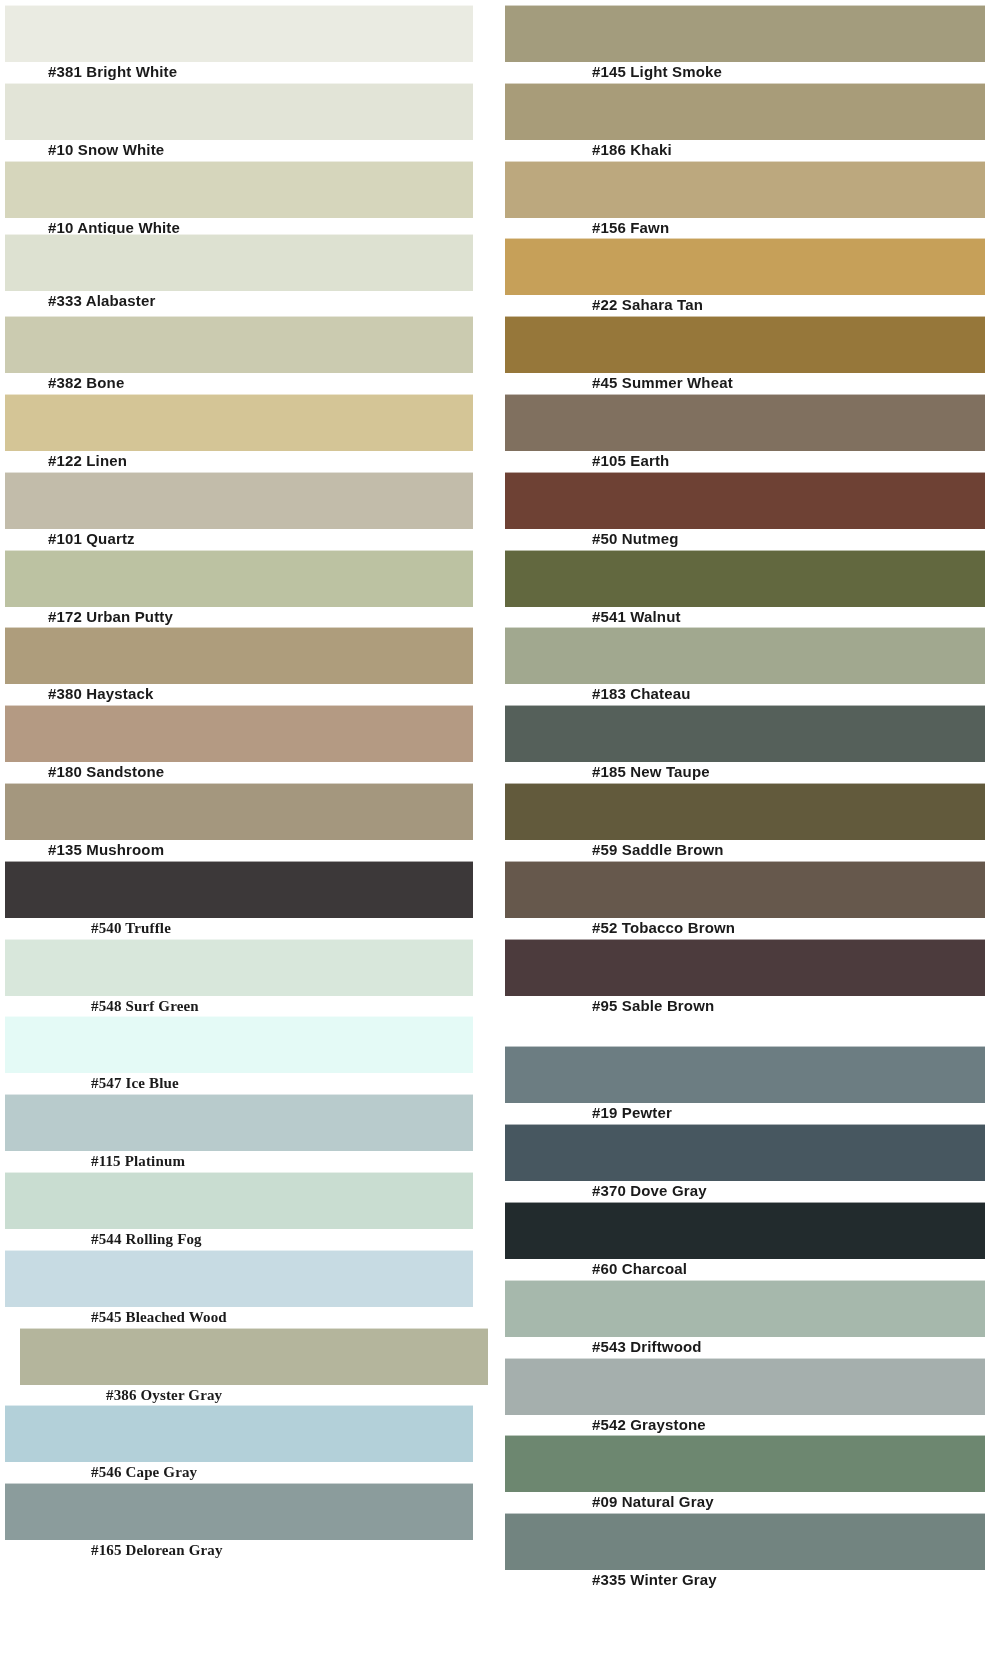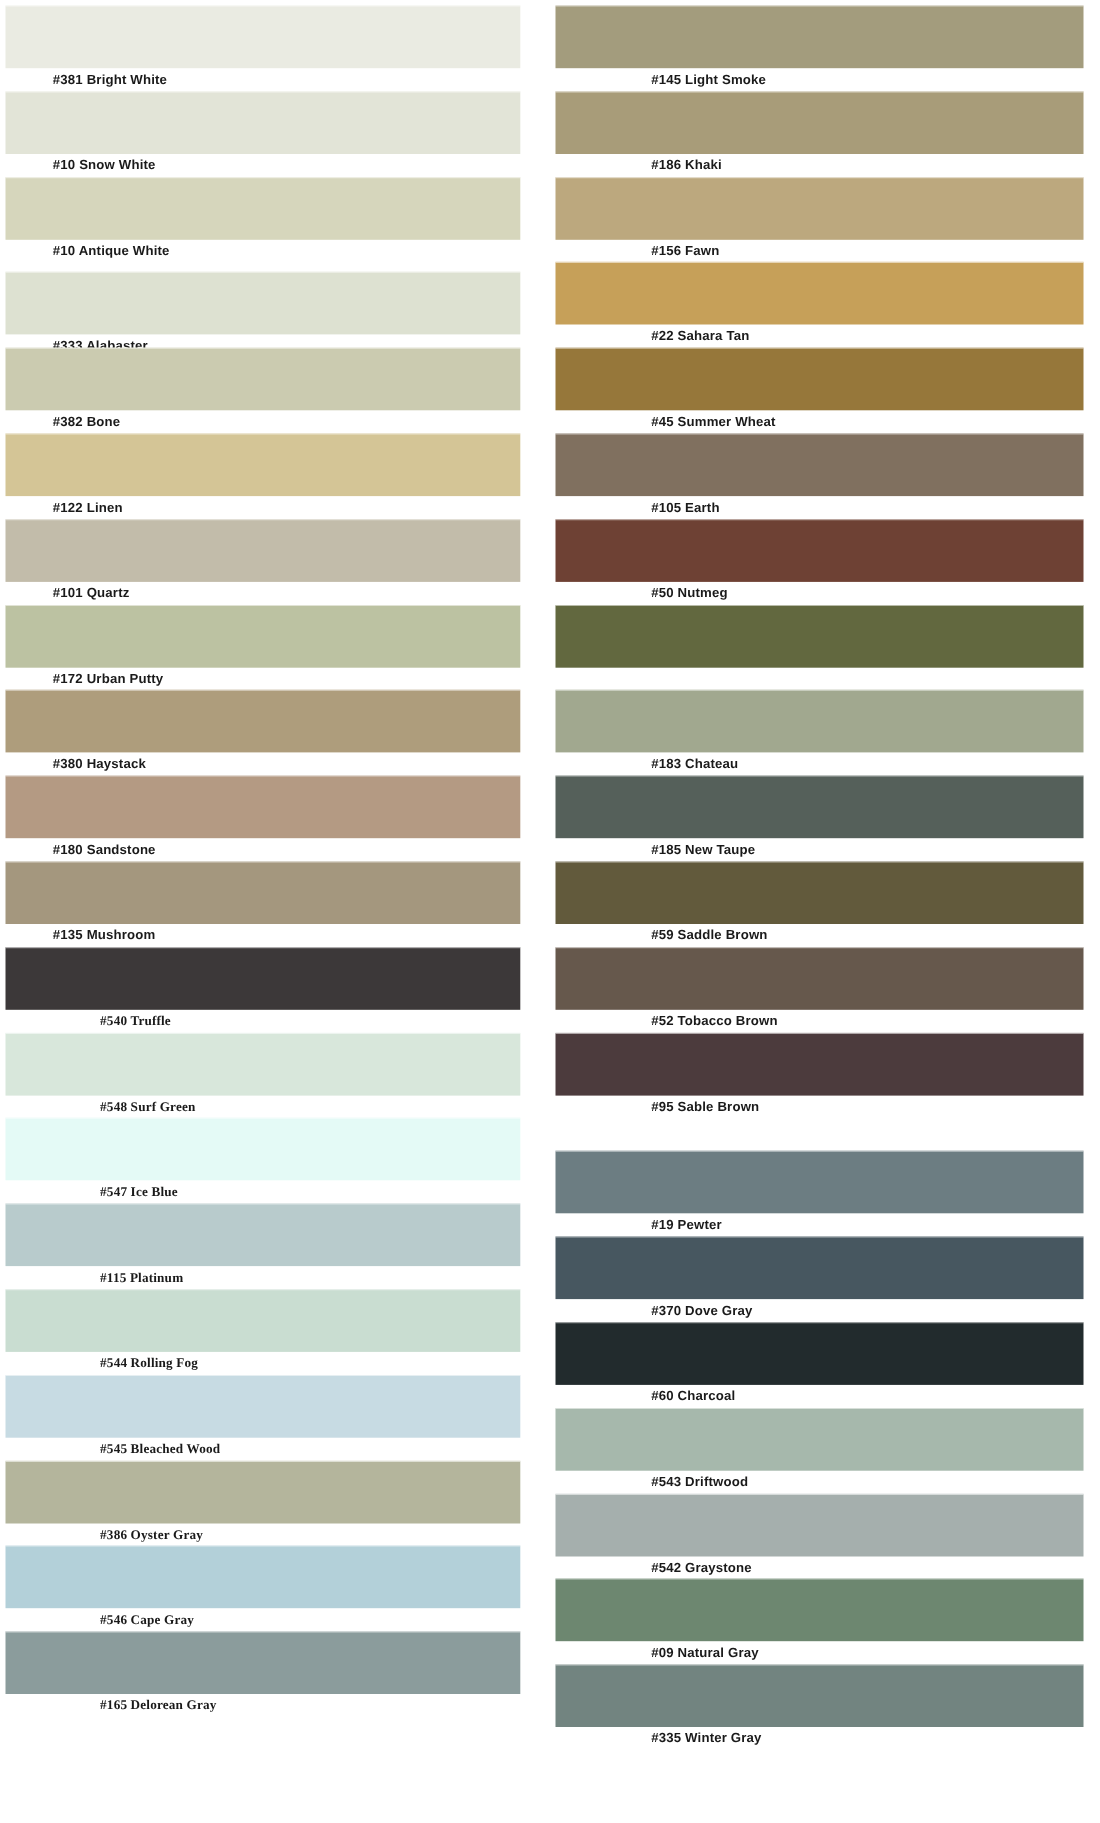--- a/index.html
+++ b/index.html
@@ -38,21 +38,21 @@
     width: 100%;
     height: 57px;
     border-top: 1px solid rgba(255,255,255,0.55);
   }
   .swatch-label {
     position: absolute;
     top: 57px; left: 0;
     width: 100%;
     height: 20.8px;
     line-height: 20.8px;
-    font-size: 12px;
+    font-size: 15px;
     font-weight: bold;
     letter-spacing: 0.15px;
     color: #1a1a1a;
     white-space: nowrap;
   }
   
   .indent-a .swatch-label { padding-left: 43px; }
   .indent-b .swatch-label { padding-left: 86px; font-family: Liberation Serif, serif; }
   .indent-c .swatch-label { padding-left: 87px; }
 </style>
@@ -66,21 +66,21 @@
         <div class="swatch-label">#381 Bright White</div>
       </div>
       <div class="swatch-row indent-a" style="top: 82.8px;">
         <div class="swatch-chip" style="background: rgb(226, 228, 215);"></div>
         <div class="swatch-label">#10 Snow White</div>
       </div>
       <div class="swatch-row indent-a" style="top: 160.6px;">
         <div class="swatch-chip" style="background: rgb(214, 214, 188);"></div>
         <div class="swatch-label">#10 Antique White</div>
       </div>
-      <div class="swatch-row indent-a" style="top: 247px; border-radius: 26px;">
+      <div class="swatch-row indent-a" style="top: 234px; border-radius: 26px;">
         <div class="swatch-chip" style="background: rgb(221, 225, 209);"></div>
         <div class="swatch-label">#333 Alabaster</div>
       </div>
       <div class="swatch-row indent-a" style="top: 316.2px;">
         <div class="swatch-chip" style="background: rgb(203, 203, 176);"></div>
         <div class="swatch-label">#382 Bone</div>
       </div>
       <div class="swatch-row indent-a" style="top: 394px;">
         <div class="swatch-chip" style="background: rgb(212, 197, 150);"></div>
         <div class="swatch-label">#122 Linen</div>
@@ -122,21 +122,21 @@
         <div class="swatch-label">#115 Platinum</div>
       </div>
       <div class="swatch-row indent-b" style="top: 1172px;">
         <div class="swatch-chip" style="background: rgb(201, 221, 209);"></div>
         <div class="swatch-label">#544 Rolling Fog</div>
       </div>
       <div class="swatch-row indent-b" style="top: 1249.8px;">
         <div class="swatch-chip" style="background: rgb(199, 219, 227);"></div>
         <div class="swatch-label">#545 Bleached Wood</div>
       </div>
-      <div class="swatch-row indent-b" style="top: 1327.6px;">
+      <div class="swatch-row indent-b" style="top: 1327.6px; margin-left: 15px;">
         <div class="swatch-chip" style="background: rgb(180, 181, 156);"></div>
         <div class="swatch-label">#386 Oyster Gray</div>
       </div>
       <div class="swatch-row indent-b" style="top: 1405.4px;">
         <div class="swatch-chip" style="background: rgb(179, 208, 217);"></div>
         <div class="swatch-label">#546 Cape Gray</div>
       </div>
       <div class="swatch-row indent-b" style="top: 1483.2px;">
         <div class="swatch-chip" style="background: rgb(139, 156, 156);"></div>
         <div class="swatch-label">#165 Delorean Gray</div>
@@ -166,20 +166,21 @@
       <div class="swatch-row indent-c" style="top: 394px;">
         <div class="swatch-chip" style="background: rgb(128, 112, 95);"></div>
         <div class="swatch-label">#105 Earth</div>
       </div>
       <div class="swatch-row indent-c" style="top: 471.8px;">
         <div class="swatch-chip" style="background: rgb(110, 65, 52);"></div>
         <div class="swatch-label">#50 Nutmeg</div>
       </div>
       <div class="swatch-row indent-c" style="top: 549.6px;">
         <div class="swatch-chip" style="background: rgb(98, 104, 63);"></div>
+        <div class="swatch-label">#541 Walnut</div>
       </div>
       <div class="swatch-row indent-c" style="top: 627.4px;">
         <div class="swatch-chip" style="background: rgb(161, 168, 143);"></div>
         <div class="swatch-label">#183 Chateau</div>
       </div>
       <div class="swatch-row indent-c" style="top: 705.2px;">
         <div class="swatch-chip" style="background: rgb(85, 96, 90);"></div>
         <div class="swatch-label">#185 New Taupe</div>
       </div>
       <div class="swatch-row indent-c" style="top: 783px;">

